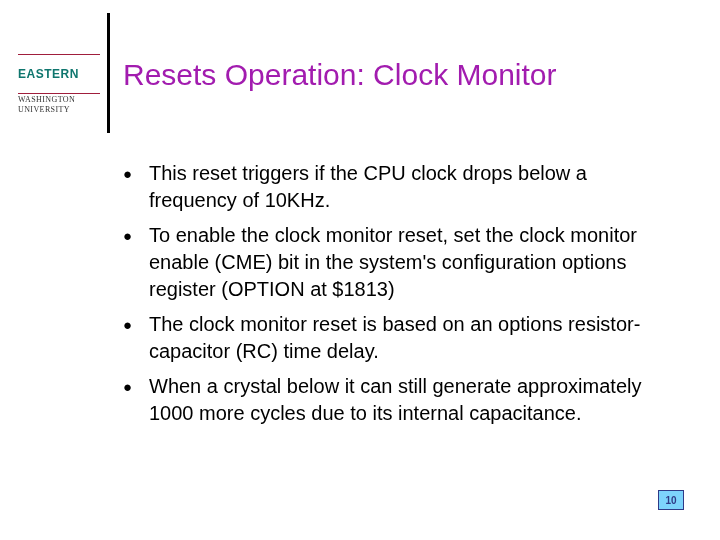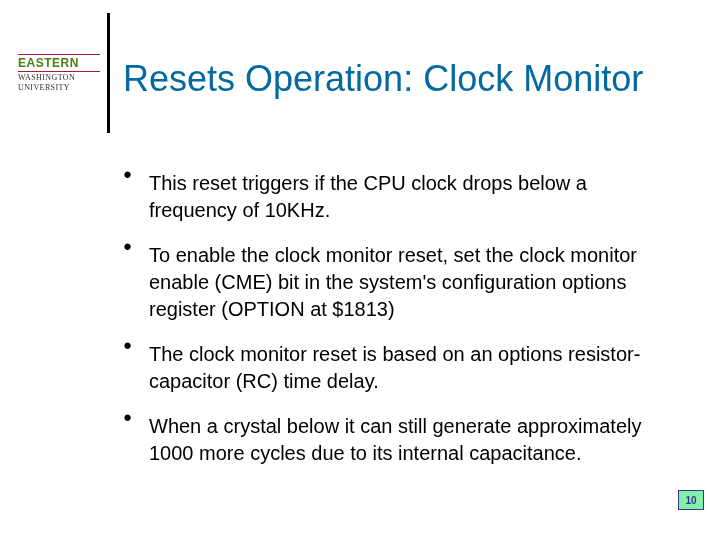--- a/index.html
+++ b/index.html
@@ -14,24 +14,24 @@
   .logo {
     position: absolute;
     left: 18px;
     top: 54px;
     width: 82px;
   }
   .logo-eastern {
     font-size: 12px;
     font-weight: bold;
     letter-spacing: 0.5px;
-    color: #4d7c0f;
+    color: #0f766e;
     border-top: 1.5px solid #a01e3c;
     border-bottom: 1.5px solid #a01e3c;
-    padding: 1px 0;
+    padding: 12px 0;
     text-align: left;
   }
   .logo-sub {
     font-size: 8px;
     letter-spacing: 0.4px;
     color: #333333;
     line-height: 9px;
     padding-top: 1px;
     font-family: Liberation Serif, serif;
   }
@@ -40,22 +40,22 @@
     left: 107px;
     top: 13px;
     width: 3px;
     height: 120px;
     background: #000000;
   }
   .title {
     position: absolute;
     left: 123px;
     top: 58px;
-    font-size: 36px;
-    color: #0369a1;
+    font-size: 30px;
+    color: #a21caf;
     font-weight: normal;
   }
   .content {
     position: absolute;
     left: 123px;
     top: 160px;
     width: 555px;
   }
   .bullet-row {
     display: flex;
@@ -66,29 +66,28 @@
     font-size: 15px;
     line-height: 27px;
     color: #000000;
     width: 26px;
     flex-shrink: 0;
   }
   .bullet-text {
     font-size: 20px;
     color: #000000;
     line-height: 27px;
-    margin-top: 10px;
   }
   .pagenum {
     position: absolute;
-    right: 16px;
+    right: 36px;
     bottom: 30px;
     width: 26px;
     height: 20px;
-    background: #86efac;
+    background: #7dd3fc;
     border: 1.5px solid #2f3a87;
     font-size: 10px;
     font-weight: bold;
     color: #2f3a87;
     display: flex;
     align-items: center;
     justify-content: center;
   }
 </style>
 </head>

